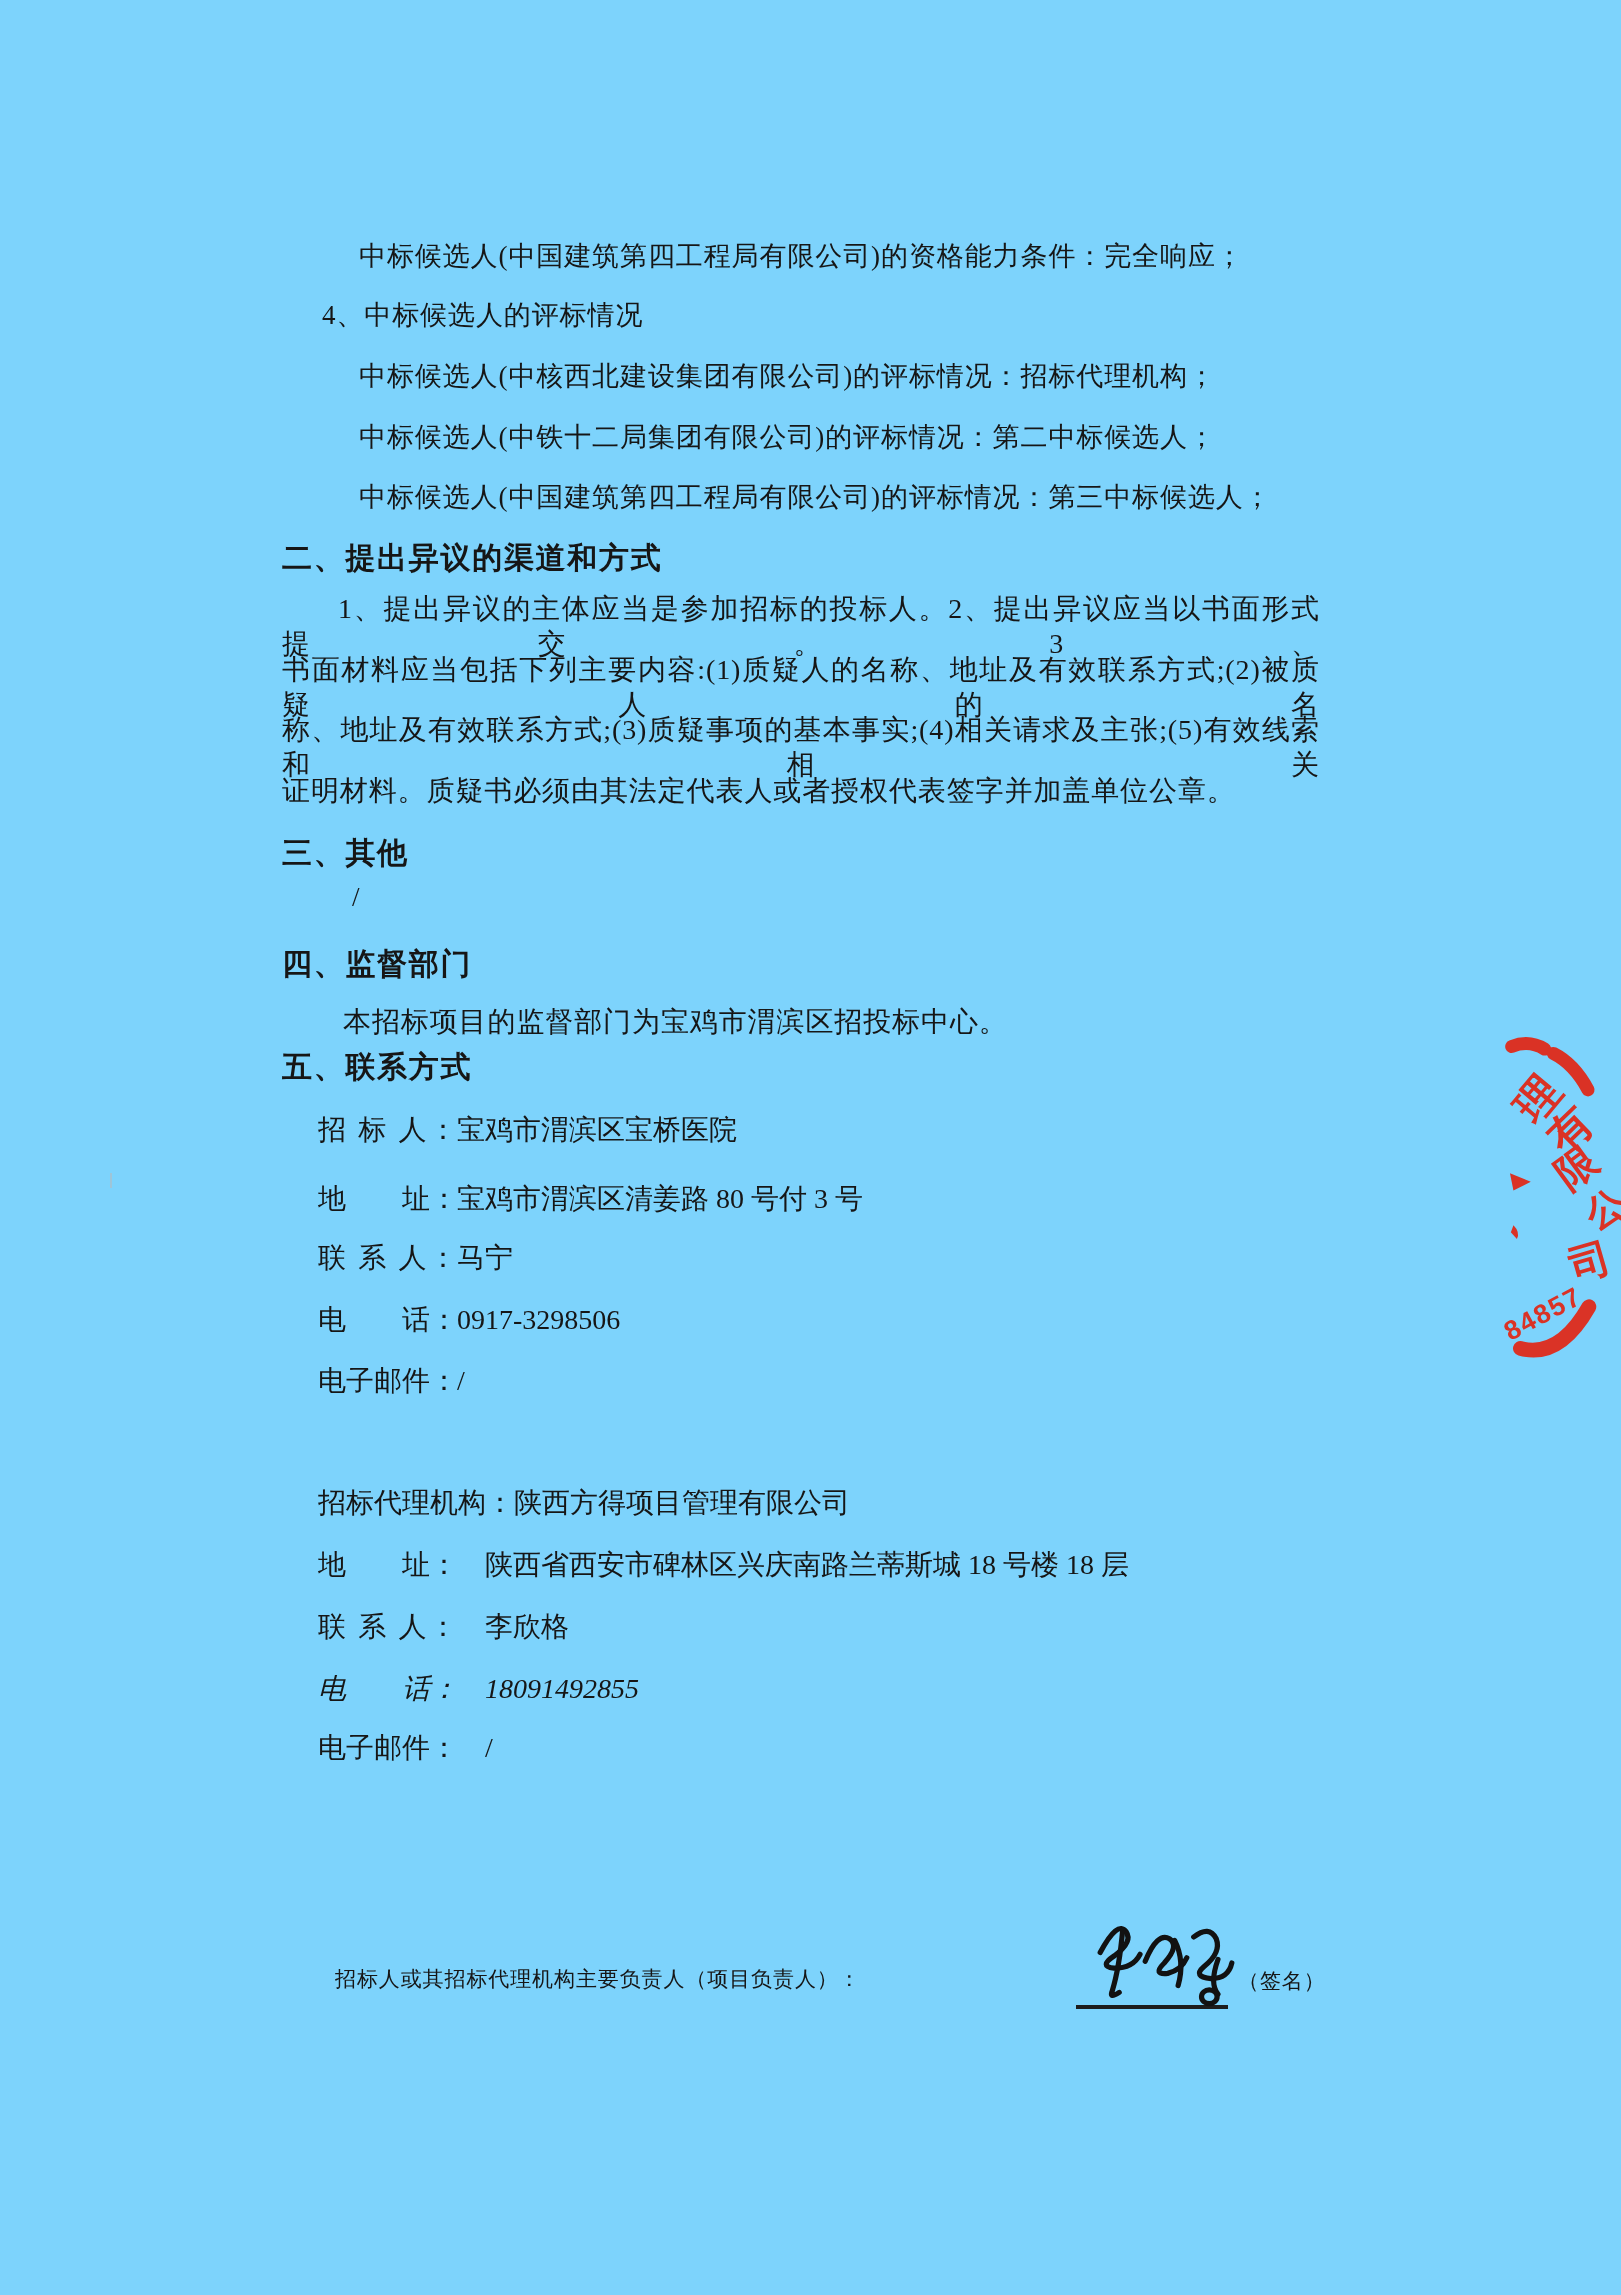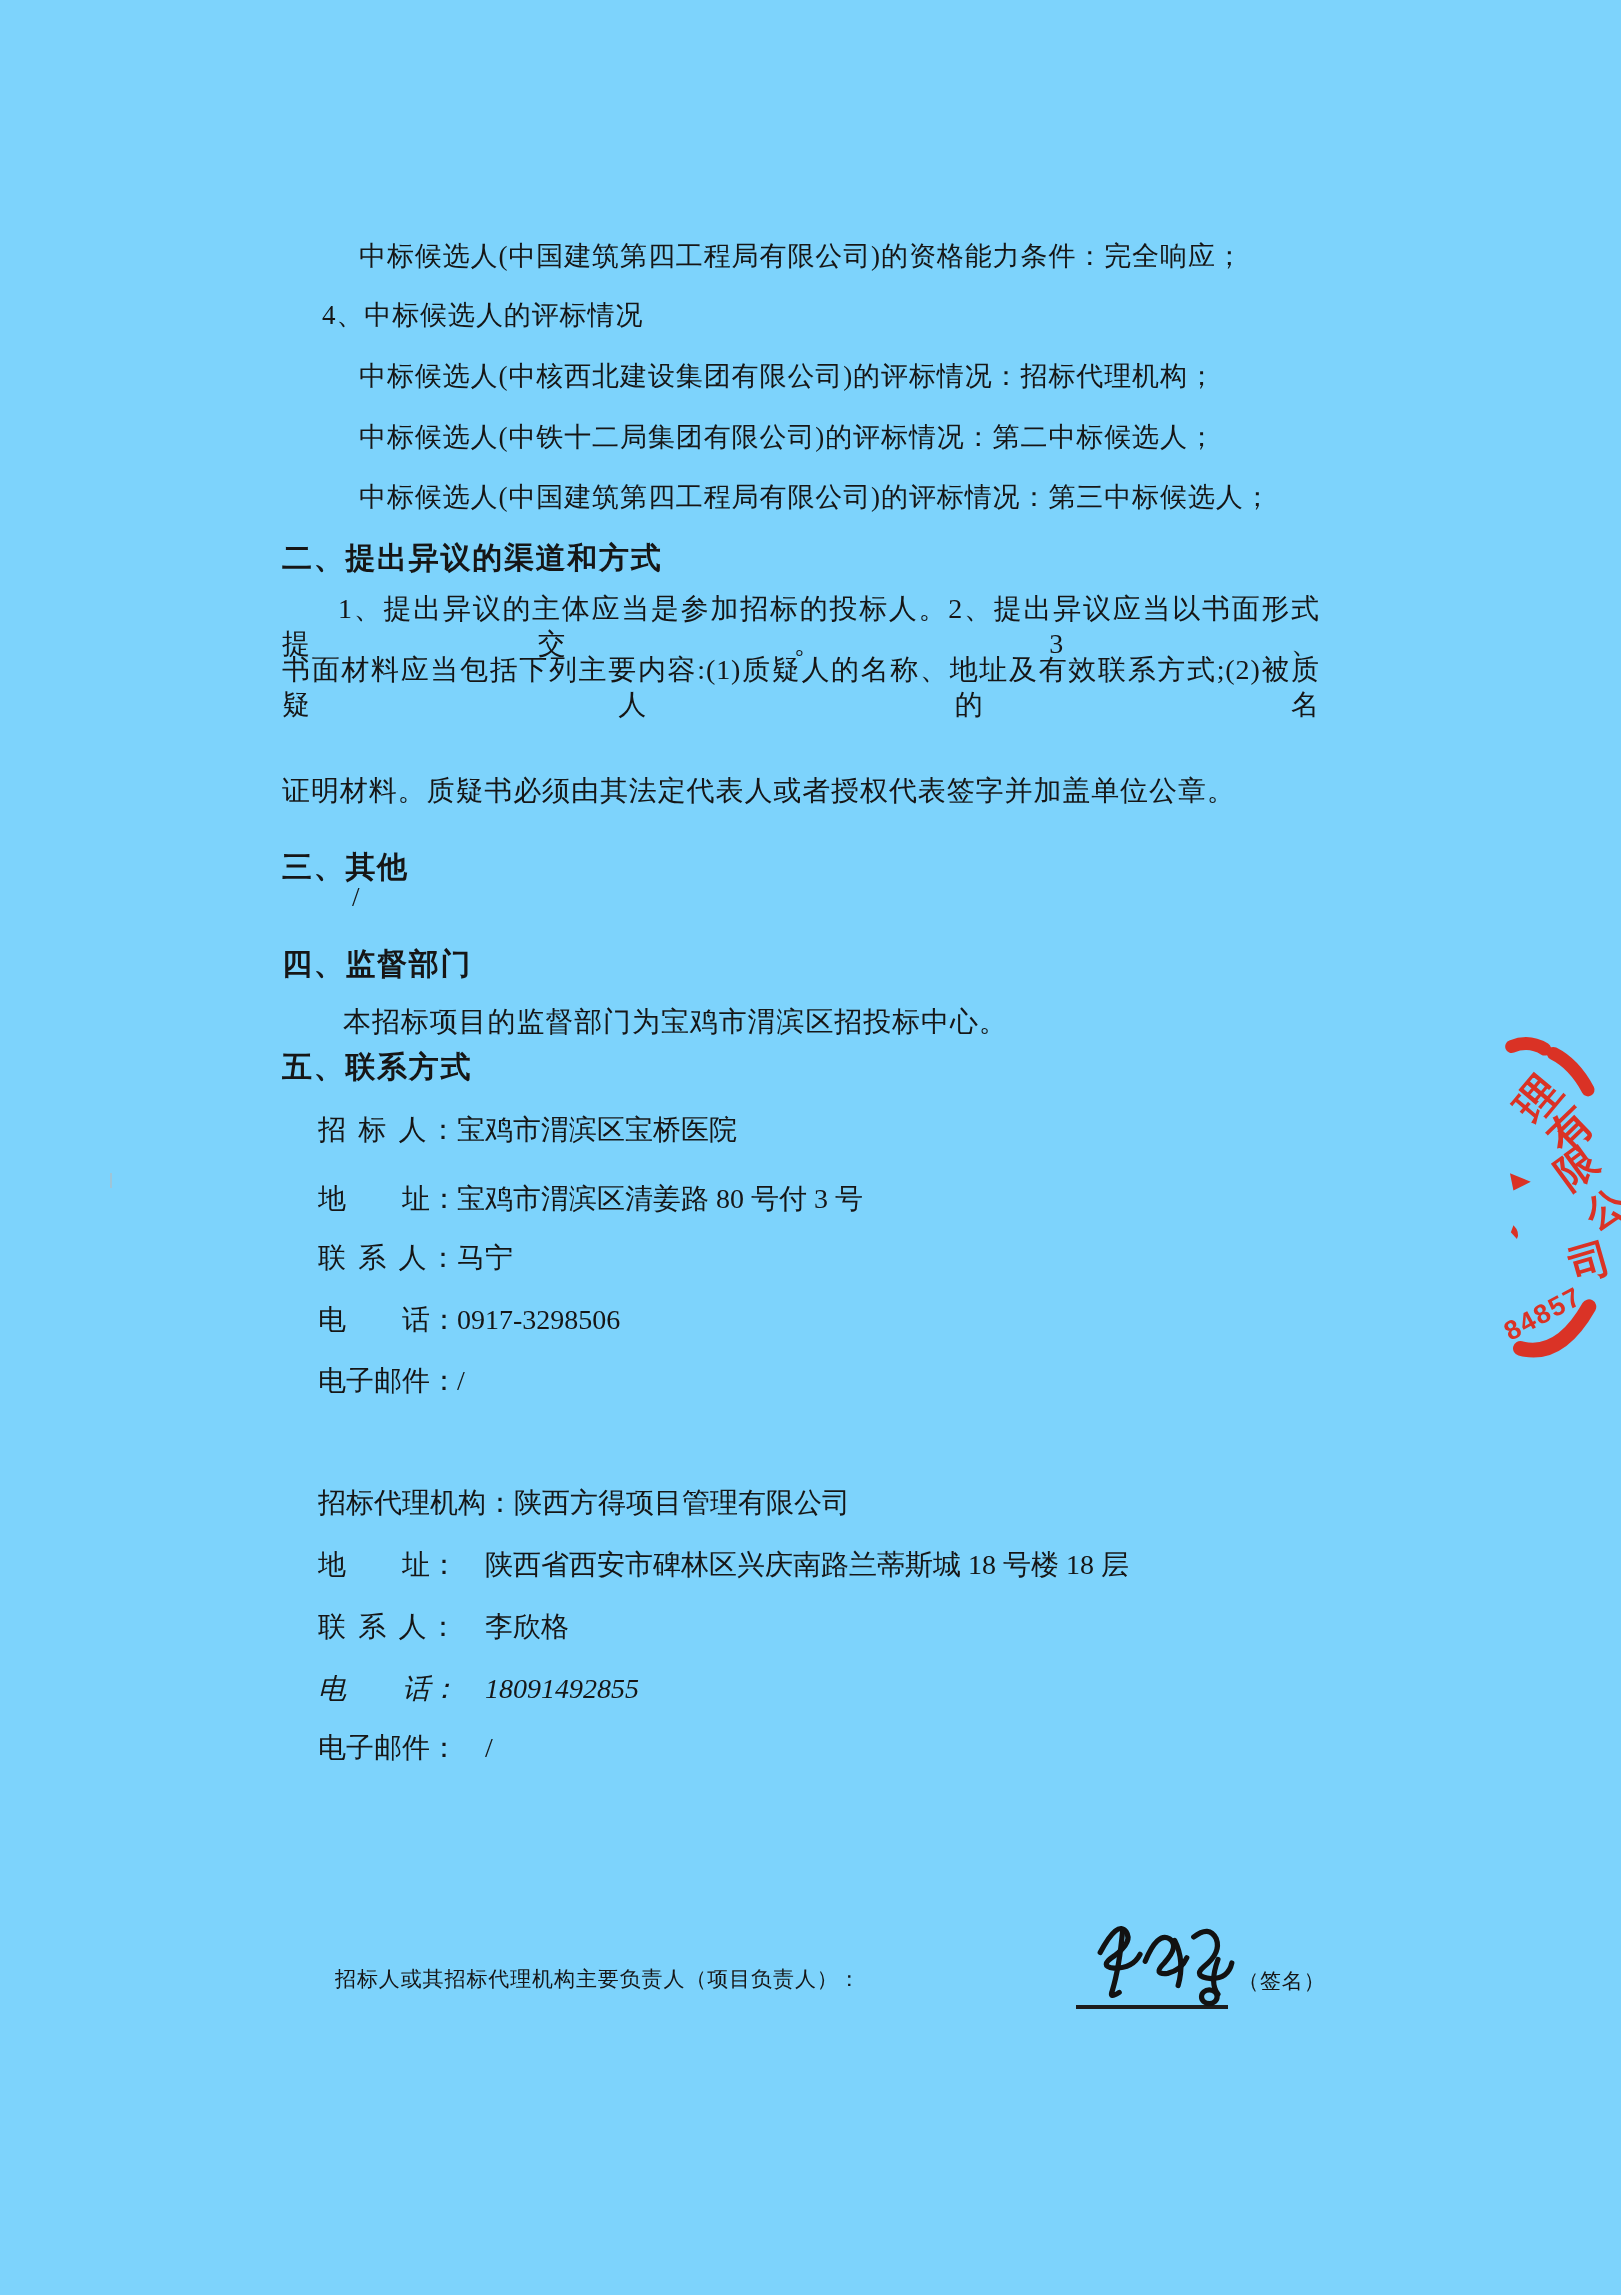--- a/index.html
+++ b/index.html
@@ -40,23 +40,24 @@
 
   <div class="abs t" style="left:359px;top:239px;">中标候选人(中国建筑第四工程局有限公司)的资格能力条件：完全响应；</div>
   <div class="abs t" style="left:322px;top:298px;">4、中标候选人的评标情况</div>
   <div class="abs t" style="left:359px;top:359px;">中标候选人(中核西北建设集团有限公司)的评标情况：招标代理机构；</div>
   <div class="abs t" style="left:359px;top:420px;">中标候选人(中铁十二局集团有限公司)的评标情况：第二中标候选人；</div>
   <div class="abs t" style="left:359px;top:480px;">中标候选人(中国建筑第四工程局有限公司)的评标情况：第三中标候选人；</div>
 
   <div class="abs h" style="left:282px;top:539px;">二、提出异议的渠道和方式</div>
   <div class="abs jline indent1" style="left:282px;top:591px;">1、提出异议的主体应当是参加招标的投标人。2、提出异议应当以书面形式提交。3、</div>
   <div class="abs jline" style="left:282px;top:652px;">书面材料应当包括下列主要内容:(1)质疑人的名称、地址及有效联系方式;(2)被质疑人的名</div>
+  <div class="abs jline" style="left:282px;top:712px;">称、地址及有效联系方式;(3)质疑事项的基本事实;(4)相关请求及主张;(5)有效线索和相关</div>
   <div class="abs jline last" style="left:282px;top:773px;">证明材料。质疑书必须由其法定代表人或者授权代表签字并加盖单位公章。</div>
 
-  <div class="abs h" style="left:282px;top:834px;margin-top:14px;">三、其他</div>
+  <div class="abs h" style="left:282px;top:834px;">三、其他</div>
   <div class="abs t" style="left:352px;top:880px;">/</div>
 
   <div class="abs h" style="left:282px;top:945px;">四、监督部门</div>
   <div class="abs t" style="left:343px;top:1004px;font-size:28px;">本招标项目的监督部门为宝鸡市渭滨区招投标中心。</div>
 
   <div class="abs h" style="left:282px;top:1048px;">五、联系方式</div>
 
   <div class="abs row" style="left:318px;top:1112px;"><span class="lbl">招 标 人：</span><span>宝鸡市渭滨区宝桥医院</span></div>
   <div class="abs row" style="left:318px;top:1181px;"><span class="lbl">地　　址：</span><span>宝鸡市渭滨区清姜路 80 号付 3 号</span></div>
   <div class="abs row" style="left:318px;top:1240px;"><span class="lbl">联 系 人：</span><span>马宁</span></div>

